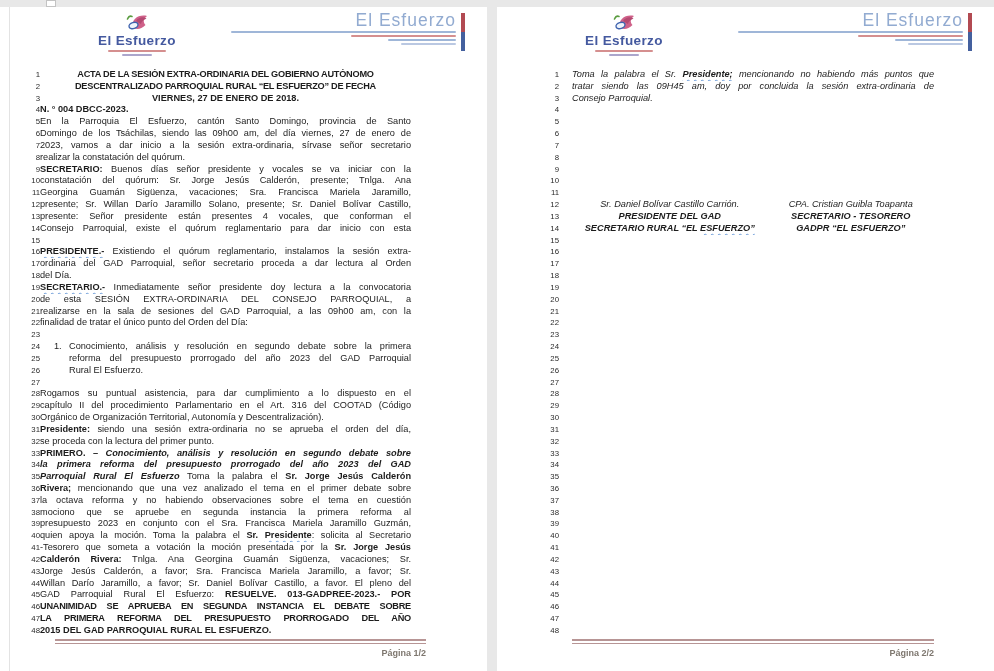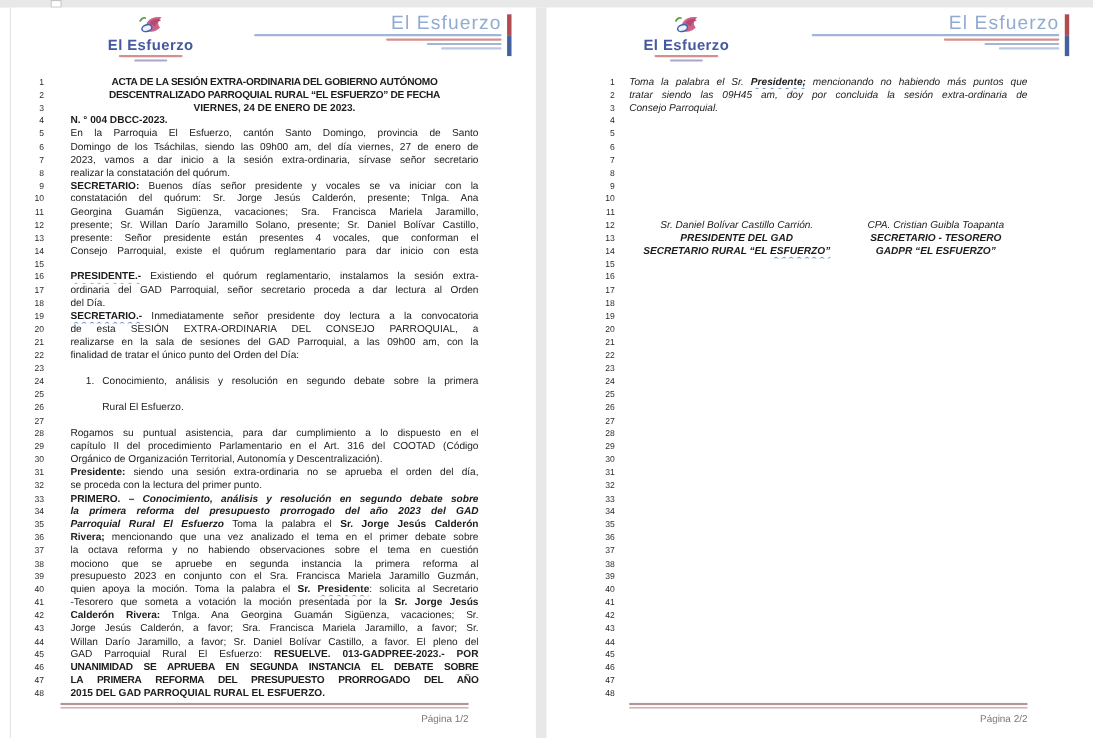--- a/index.html
+++ b/index.html
@@ -33,42 +33,42 @@
   .bar-red{flex:1;background:#b24a52;}
   .bar-blue{flex:1;background:#44609e;}
 
   
   .body{margin-top:8px;}
   .row{display:flex;height:11.83px;line-height:11.8px;overflow:hidden;}
   .num{font-size:7.8px;color:#2b2b2b;text-align:right;line-height:12.6px;}
   .pg1 .num{width:30px;}
   .pg2 .num{width:62px;}
   .txt{font-size:9.2px;color:#1c1c1c;position:relative;box-sizing:border-box;}
-  .pg1 .txt{margin-left:24px;width:371px;}
+  .pg1 .txt{margin-left:0;width:371px;}
   .pg2 .txt{margin-left:13px;width:362px;font-style:italic;}
   .a-c{text-align:center;}
   .a-j{text-align:justify;text-align-last:justify;}
   .a-l{text-align:left;}
   .tight{letter-spacing:-0.25px;}
   .b{font-weight:bold;}
   .i{font-style:italic;}
   .sq{text-decoration:underline;text-decoration-style:wavy;text-decoration-color:#6b9bd8;
       text-decoration-thickness:1px;text-underline-offset:2px;}
   .marker{position:absolute;}
   .cols{display:flex;text-align-last:auto;}
   .col{text-align:center;}
   .col0{width:54%;}
   .col1{width:46%;}
 
   
   .pfoot{margin-top:2px;}
   .pg1 .pfoot{margin-left:45px;width:371px;}
   .pg2 .pfoot{margin-left:75px;width:362px;}
   .frule{height:2px;border-top:2.5px solid #b79595;border-bottom:1px solid #b79595;}
-  .flabel{margin-top:4px;text-align:right;font-size:9px;color:#7e776f;}
+  .flabel{margin-top:4px;text-align:right;font-size:9px;color:#7e776f;font-weight:bold;}
 </style>
 </head>
 <body>
 
 <div class="canvas">
   <div class="top-strip"></div>
   <div class="top-marker"></div>
   <div class="page-gap"></div>
 
   <div class="page pg1">
@@ -102,21 +102,21 @@
         <div class="row">
           <span class="num">1</span>
           <div class="txt a-c tight"><span class="b">ACTA DE LA SESIÓN EXTRA-ORDINARIA DEL GOBIERNO AUTÓNOMO</span></div>
         </div>
         <div class="row">
           <span class="num">2</span>
           <div class="txt a-c tight"><span class="b">DESCENTRALIZADO PARROQUIAL RURAL “EL ESFUERZO” DE FECHA</span></div>
         </div>
         <div class="row">
           <span class="num">3</span>
-          <div class="txt a-c"><span class="b">VIERNES, 24 DE ENERO DE 2023.</span></div>
+          <div class="txt a-c"><span class="b">VIERNES, 27 DE ENERO DE 2018.</span></div>
         </div>
         <div class="row">
           <span class="num">4</span>
           <div class="txt a-l"><span class="b">N. ° 004 DBCC-2023.</span></div>
         </div>
         <div class="row">
           <span class="num">5</span>
           <div class="txt a-j"><span>En la Parroquia El Esfuerzo, cantón Santo Domingo, provincia de Santo</span></div>
         </div>
         <div class="row">
@@ -189,20 +189,21 @@
         <div class="row">
           <span class="num">23</span>
           <div class="txt a-l"></div>
         </div>
         <div class="row">
           <span class="num">24</span>
           <div class="txt a-j" style="padding-left: 29px;"><span class="marker" style="left: 14px;">1.</span><span>Conocimiento, análisis y resolución en segundo debate sobre la primera</span></div>
         </div>
         <div class="row">
           <span class="num">25</span>
+          <div class="txt a-j" style="padding-left: 29px;"><span>reforma del presupuesto prorrogado del año 2023 del GAD Parroquial</span></div>
         </div>
         <div class="row">
           <span class="num">26</span>
           <div class="txt a-l" style="padding-left: 29px;"><span>Rural El Esfuerzo.</span></div>
         </div>
         <div class="row">
           <span class="num">27</span>
           <div class="txt a-l"></div>
         </div>
         <div class="row">

